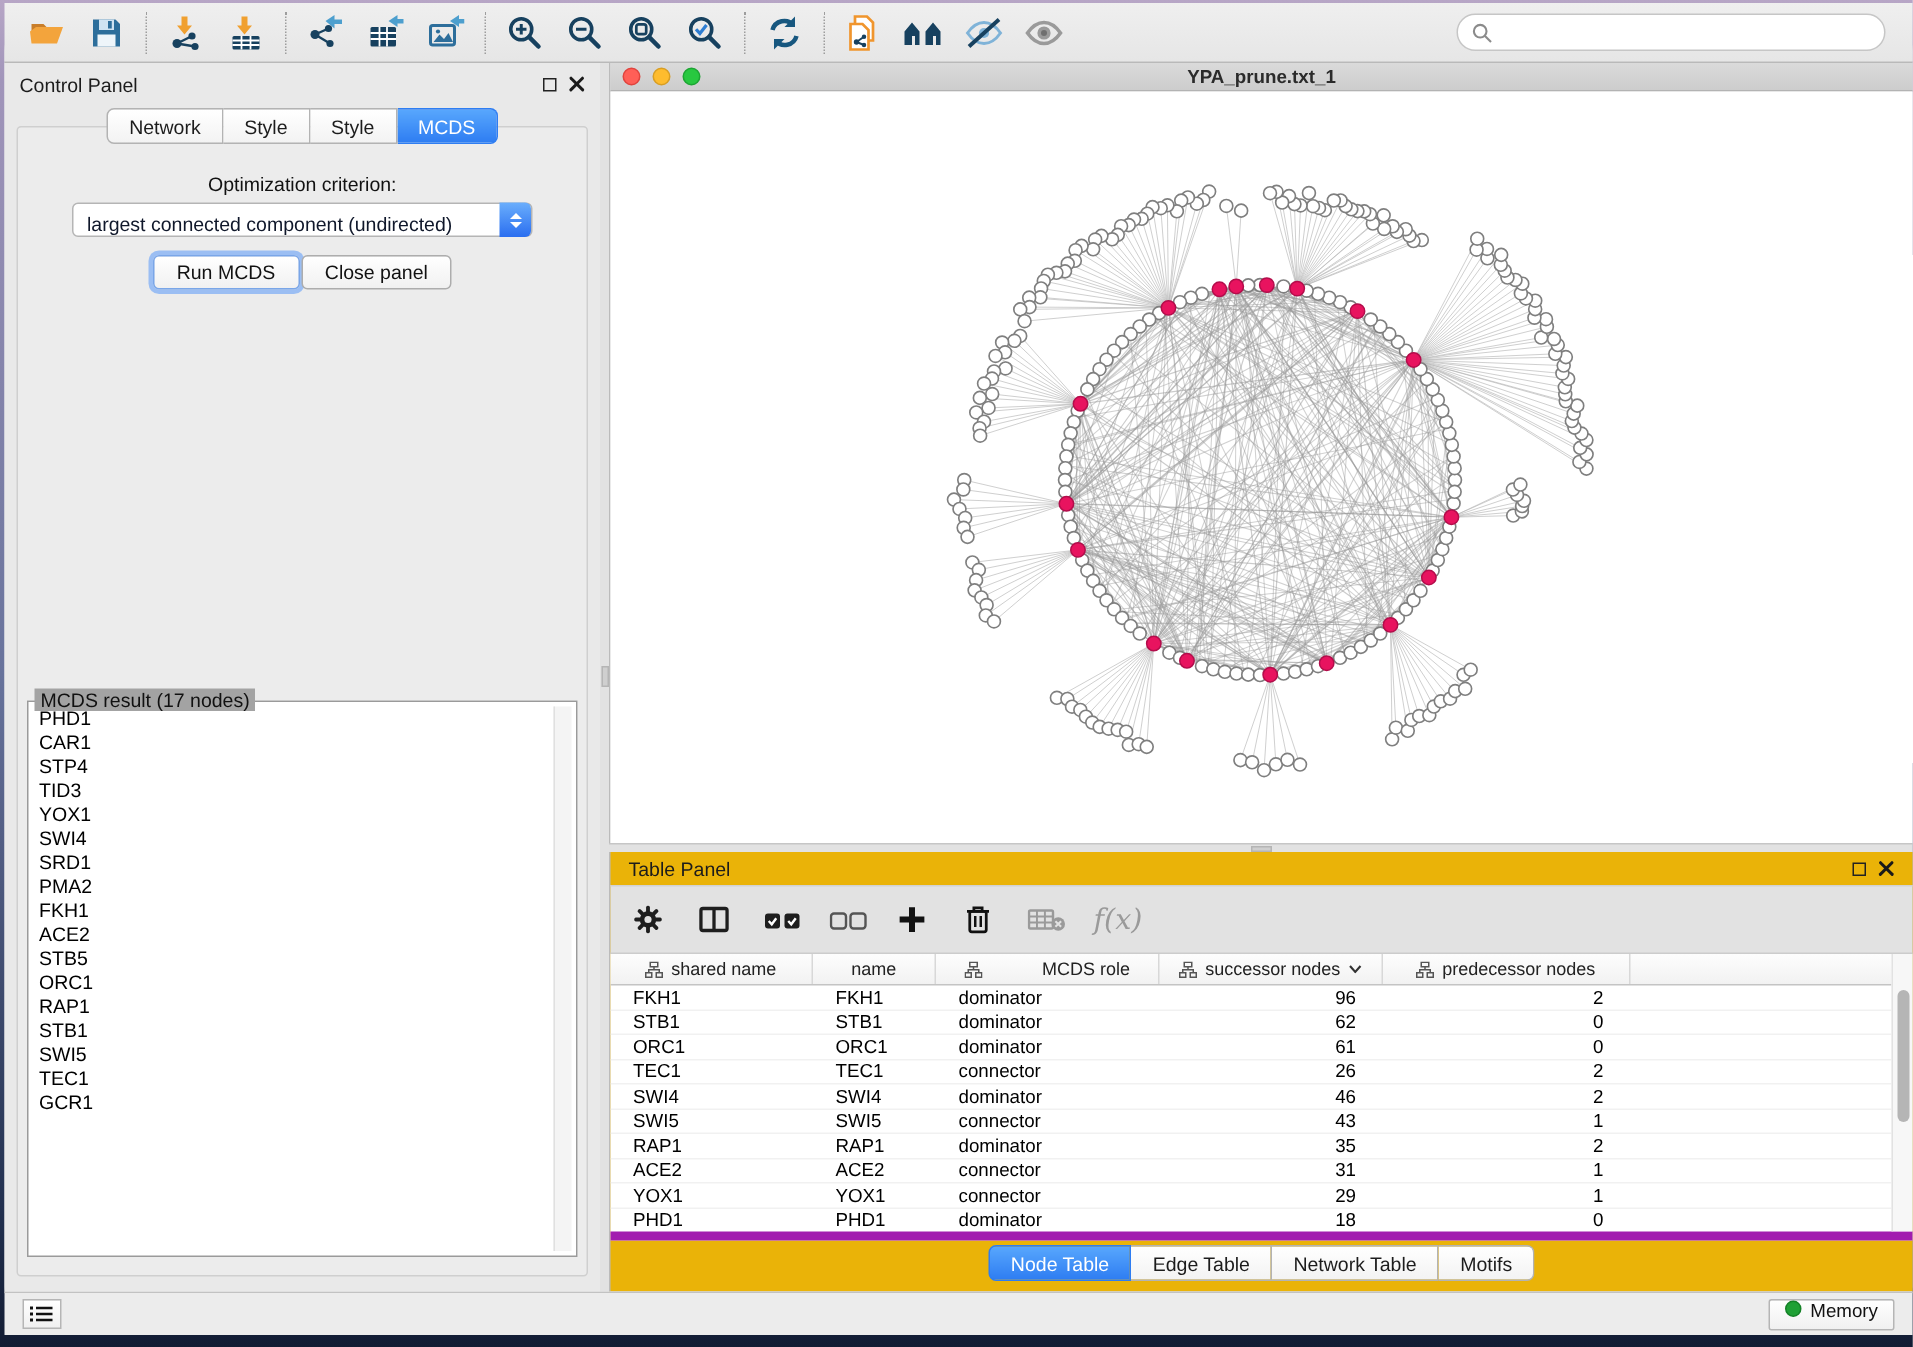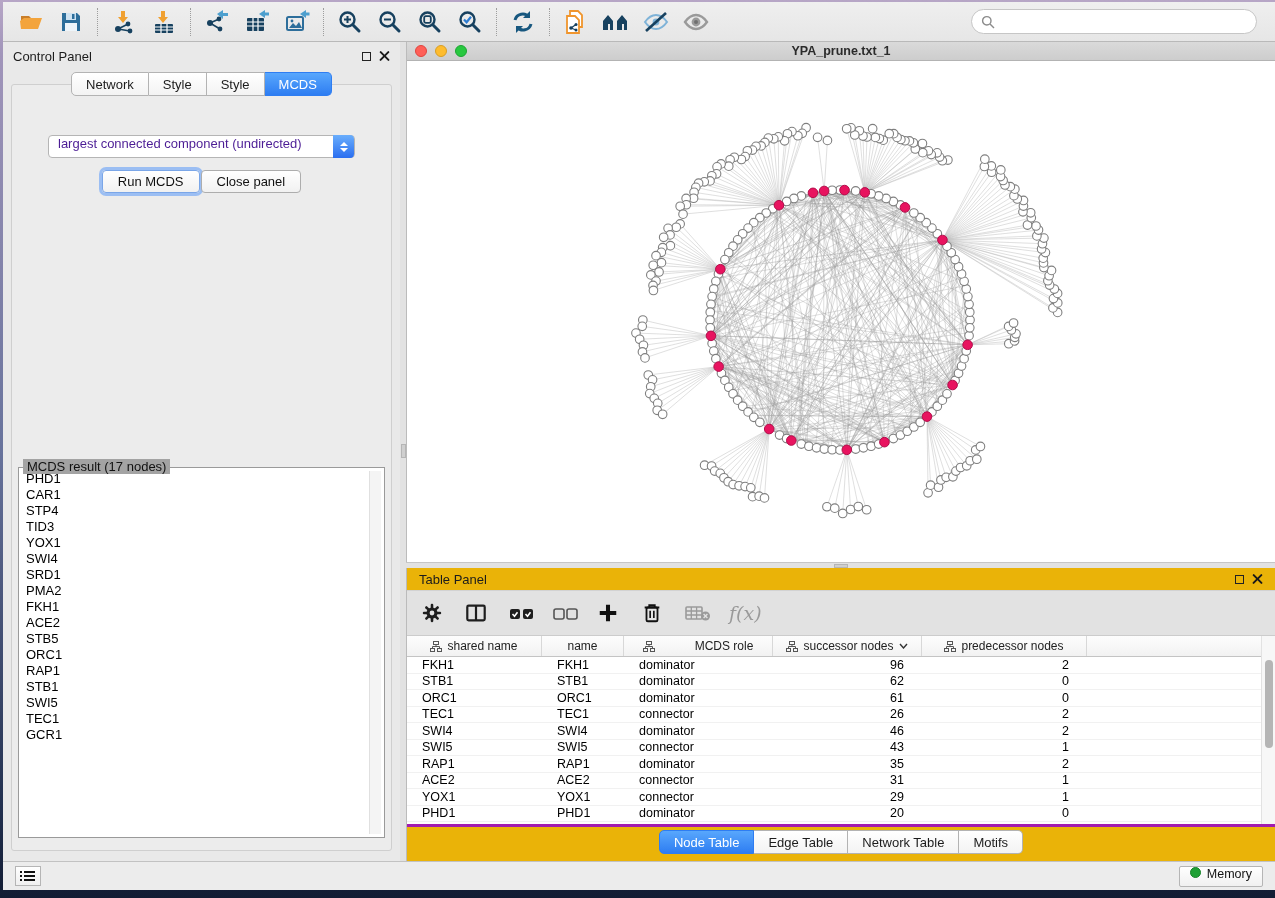--- a/index.html
+++ b/index.html
@@ -40,21 +40,21 @@
     border:1px solid #b3b3b3; border-left:none; padding:3px 14px; height:24px; display:flex; align-items:center; }
   .seg .tab:first-child { border-left:1px solid #b3b3b3; border-radius:5px 0 0 5px; }
   .seg .tab:last-child { border-radius:0 5px 5px 0; }
   .seg .tab.active { background:linear-gradient(#58a7fd,#2e7df2); color:#fff; border-color:#2e7df2; }
 
   .cp-panel { position:absolute; left:8px; right:8px; top:42px; bottom:10px;
     background:#ececec; border:1px solid #cfcfcf; border-radius:3px; }
   .opt-label { position:absolute; top:30px; width:100%; text-align:center; font-size:13px; color:#111; }
   .select-row { position:absolute; top:50px; left:36px; right:36px; height:23px; }
   .mac-select { width:100%; height:100%; background:#fff; border:1px solid #b5b5b5; border-radius:4px;
-    display:flex; align-items:flex-start; font-size:13px; color:#4c1d95; padding-left:9px; position:relative; }
+    display:flex; align-items:flex-end; font-size:13px; color:#0f172a; padding-left:9px; position:relative; }
   .sel-cap { position:absolute; right:0; top:-1px; bottom:-1px; width:21px; border-radius:0 4px 4px 0;
     background:linear-gradient(#6aaefc,#2a6ef0); display:flex; flex-direction:column; align-items:center; justify-content:center; gap:2px; }
   .sel-cap i { width:0; height:0; border-left:4px solid transparent; border-right:4px solid transparent; }
   .sel-cap .up { border-bottom:4.5px solid #fff; } .sel-cap .dn { border-top:4.5px solid #fff; }
   .btn-row { position:absolute; top:85px; width:100%; display:flex; justify-content:center; gap:1px; }
   .mac-btn { height:23px; padding:0 15px; font-size:13px; color:#111; background:linear-gradient(#ffffff,#f1f1f1);
     border:1px solid #adadad; border-radius:4px; display:flex; align-items:center; }
   .mac-btn.focused { box-shadow:0 0 0 3px rgba(112,166,248,.65); border-color:#7aa6e8; }
 
   .result-box { position:absolute; left:6px; right:6px; top:382px; bottom:12px;
@@ -91,21 +91,21 @@
 
   
   .tpanel { flex:1; background:#eab308; display:flex; flex-direction:column; border-left:1px solid #bbb; min-height:0; }
   .tp-header { flex:0 0 22px; display:flex; align-items:center; padding:0 12px; }
   .tp-title { font-size:13px; color:#1c1c1c; }
   .tp-toolbar { flex:0 0 46px; background:#e2e2e2; border-top:1px solid #d2d2d2; border-bottom:1px solid #cccccc;
     display:flex; align-items:center; gap:10px; padding:0 14px; }
   .tp-tbtn { width:34px; height:34px; display:flex; align-items:center; justify-content:flex-start; }
   .fx { font-family:"DejaVu Serif", serif; font-style:italic; font-size:19px; color:#9a9a9a; }
 
-  .table-wrap { flex:0 0 191px; background:#fff; border-bottom:3px solid #a21caf; position:relative; overflow:hidden; }
+  .table-wrap { flex:0 0 191px; background:#fff; border-bottom:6px solid #a21caf; position:relative; overflow:hidden; }
   .grid { position:absolute; left:0; top:0; right:14px; }
   .grid-header { display:flex; height:21px; background:linear-gradient(#fdfdfd,#f2f2f2); border-bottom:1px solid #c4c4c4; }
   .hcell { display:flex; align-items:center; justify-content:center; gap:5px; font-size:12px; color:#222;
     border-right:1px solid #d8d8d8; }
   .hcell:last-child { border-right:none; }
   .c0{width:135px;} .c1{width:82px;} .c2{width:149px;gap:40px;} .c3{width:149px;} .c4{width:165px;} .cf{flex:1;}
   .grid-body .row { display:flex; height:16.5px; font-size:12.5px; color:#000; border-bottom:1px solid #f1f1f1; }
   .grid-body .cell { display:flex; align-items:center; }
   .grid-body .cell.t { padding-left:15px; justify-content:flex-start; }
   .grid-body .cell.n { padding-right:18px; justify-content:flex-end; }
@@ -317,20 +317,21 @@
       </div>
       <div class="cp-tabs">
         <div class="seg">
           <div class="tab">Network</div>
           <div class="tab">Style</div>
           <div class="tab">Style</div>
           <div class="tab active">MCDS</div>
         </div>
       </div>
       <div class="cp-panel">
+        <div class="opt-label">Optimization criterion:</div>
         <div class="select-row">
           <div class="mac-select">
             <span>largest connected component (undirected)</span>
             <span class="sel-cap">
                 <i class="up"></i>
                 <i class="dn"></i>
               </span>
           </div>
         </div>
         <div class="btn-row">
@@ -1441,21 +1442,21 @@
                   <div class="cell c1 t">YOX1</div>
                   <div class="cell c2 t">connector</div>
                   <div class="cell c3 n">29</div>
                   <div class="cell c4 n">1</div>
                   <div class="cell cf"></div>
                 </div>
                 <div class="row">
                   <div class="cell c0 t">PHD1</div>
                   <div class="cell c1 t">PHD1</div>
                   <div class="cell c2 t">dominator</div>
-                  <div class="cell c3 n">20</div>
+                  <div class="cell c3 n">18</div>
                   <div class="cell c4 n">0</div>
                   <div class="cell cf"></div>
                 </div>
               </div>
           </div>
           <div class="tscroll">
               <div class="tthumb"></div>
             </div>
         </div>
 

